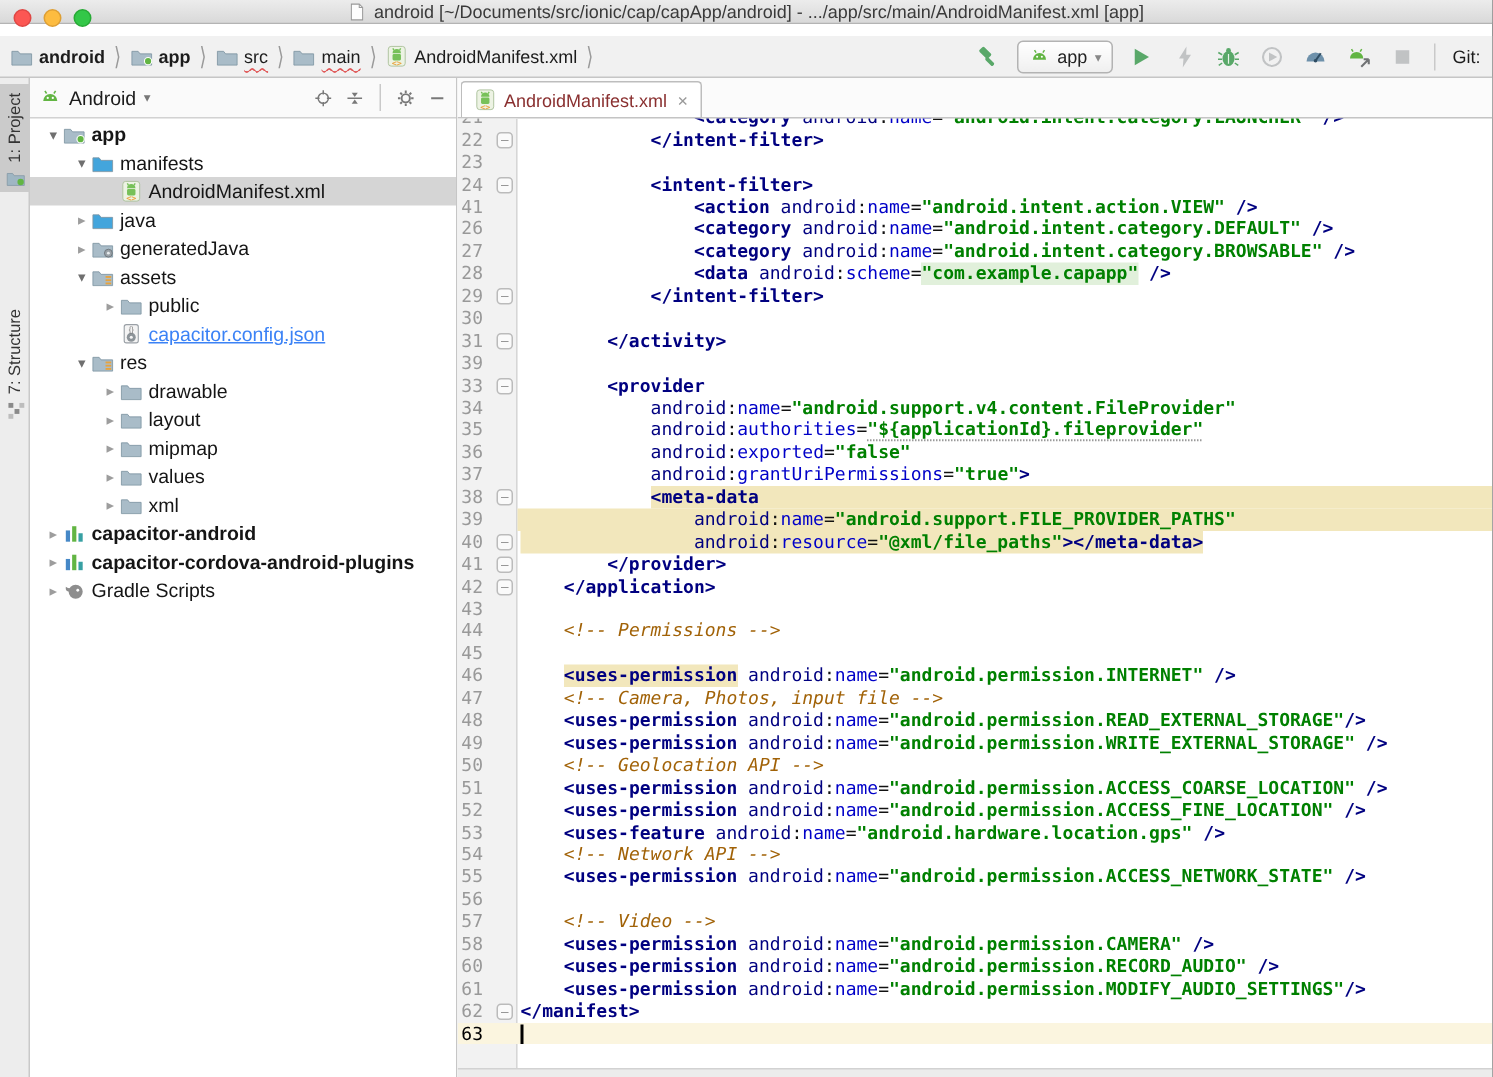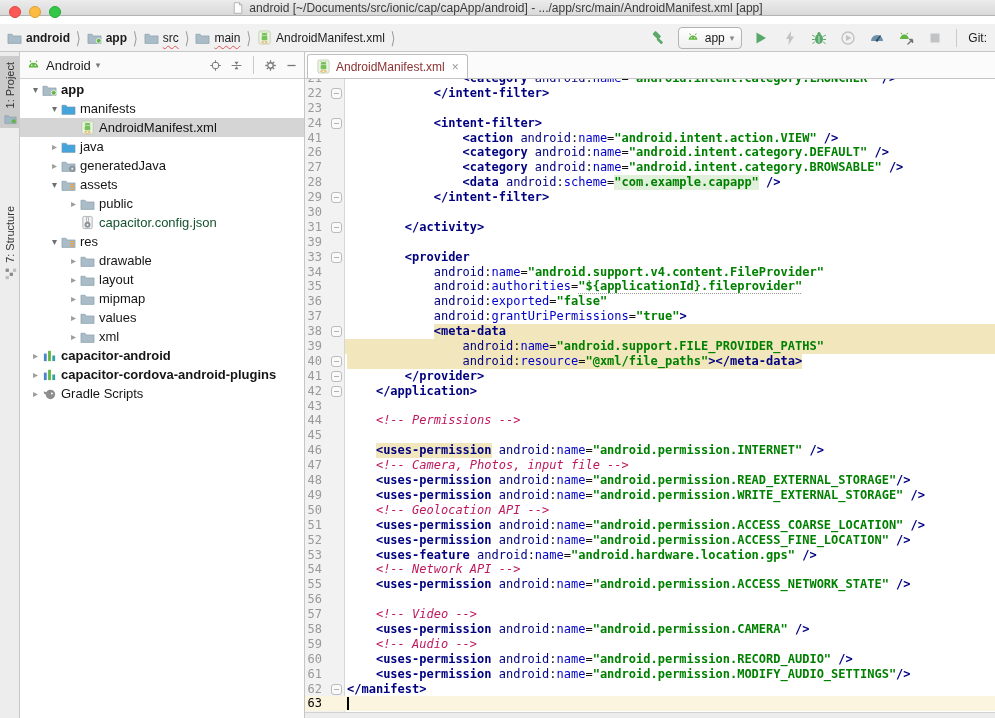--- a/index.html
+++ b/index.html
@@ -73,21 +73,21 @@
   .sg{white-space:pre;}
   .sg.i{color:#000;}
   .sg.t{color:#000080;font-weight:bold;}
   .sg.th{color:#000080;font-weight:bold;background:#F2E7BC;}
   .sg.n{color:#000080;}
   .sg.a{color:#0000C8;}
   .sg.p{color:#111;}
   .sg.v{color:#008000;font-weight:bold;}
   .sg.vu{color:#008000;font-weight:bold;text-decoration:underline dotted #9a9a9a;text-underline-offset:2px;}
   .sg.vg{color:#008000;font-weight:bold;background:#E1F0DB;}
-  .sg.c{color:#be185d;font-style:italic;}
+  .sg.c{color:#a16207;font-style:italic;}
   .row .code.hlrow{background:#F2E7BC;}
   .band{background:#F2E7BC;display:inline-flex;}
   .fillband{flex:1;background:#F2E7BC;}
   .row.cur{background:#FBF5DF;}
   .row.cur .gut{color:#000000;}
   .caret{width:2px;height:13px;background:#000;margin-top:1px;flex:none;}
   .fold{position:absolute;right:3px;top:2px;width:11px;height:11px;border:1px solid #BBB;border-radius:3px;
     background:#FAFAFA;color:#8a8a8a;font:9px/9px "Liberation Sans",sans-serif;text-align:center;}
   .ed-footer{position:absolute;left:0;right:0;bottom:0;height:6px;background:#ECECEC;border-top:1px solid #D2D2D2;}
   svg{display:block;}
@@ -416,21 +416,21 @@
           <div class="trow" style="padding-left: 48px;">
             <span class="arrow"></span>
             <span class="ticon">
               <svg width="15" height="15" viewBox="0 0 16 16">
                 <rect x="3" y="1.5" width="10" height="13" rx="1.5" fill="#F4F4F4" stroke="#9AA0A6" stroke-width=".8"></rect>
                 <circle cx="8" cy="10.5" r="3.2" fill="#8D9499"></circle>
                 <circle cx="8" cy="10.5" r="1.1" fill="#F4F4F4"></circle>
                 <text x="8" y="6.5" font-size="5.5" text-anchor="middle" fill="#777">{}</text>
               </svg>
             </span>
-            <span class="tlabel" style="color: #14532d;">capacitor.config.json</span>
+            <span class="tlabel" style="color: #3b82f6; text-decoration: underline;">capacitor.config.json</span>
           </div>
           <div class="trow" style="padding-left: 29px;">
             <span class="arrow">▾</span>
             <span class="ticon">
               <svg width="15" height="15" viewBox="0 0 16 16">
                 <path d="M1 4.5 h4.4 l1.4 1.8 H15 v8 H1 z" fill="#A9BCC8" stroke="#7F95A3" stroke-width=".6"></path>
                 <rect x="10" y="7.5" width="4" height="1.3" fill="#E8A33D"></rect>
                 <rect x="10" y="9.8" width="4" height="1.3" fill="#E8A33D"></rect>
                 <rect x="10" y="12.1" width="4" height="1.3" fill="#E8A33D"></rect>
               </svg>
@@ -682,24 +682,20 @@
               <div class="gut">56</div>
               <div class="code"><span class="sg i">    </span></div>
             </div>
             <div class="row">
               <div class="gut">57</div>
               <div class="code"><span class="sg i">    </span><span class="sg c">&lt;!-- Video --&gt;</span></div>
             </div>
             <div class="row">
               <div class="gut">58</div>
               <div class="code"><span class="sg i">    </span><span class="sg t">&lt;uses-permission</span><span class="sg n"> android</span><span class="sg p">:</span><span class="sg a">name</span><span class="sg p">=</span><span class="sg v">"android.permission.CAMERA"</span><span class="sg t"> /&gt;</span></div>
-            </div>
-            <div class="row">
-              <div class="gut">59</div>
-              <div class="code"><span class="sg i">    </span><span class="sg c">&lt;!-- Audio --&gt;</span></div>
             </div>
             <div class="row">
               <div class="gut">60</div>
               <div class="code"><span class="sg i">    </span><span class="sg t">&lt;uses-permission</span><span class="sg n"> android</span><span class="sg p">:</span><span class="sg a">name</span><span class="sg p">=</span><span class="sg v">"android.permission.RECORD_AUDIO"</span><span class="sg t"> /&gt;</span></div>
             </div>
             <div class="row">
               <div class="gut">61</div>
               <div class="code"><span class="sg i">    </span><span class="sg t">&lt;uses-permission</span><span class="sg n"> android</span><span class="sg p">:</span><span class="sg a">name</span><span class="sg p">=</span><span class="sg v">"android.permission.MODIFY_AUDIO_SETTINGS"</span><span class="sg t">/&gt;</span></div>
             </div>
             <div class="row">

